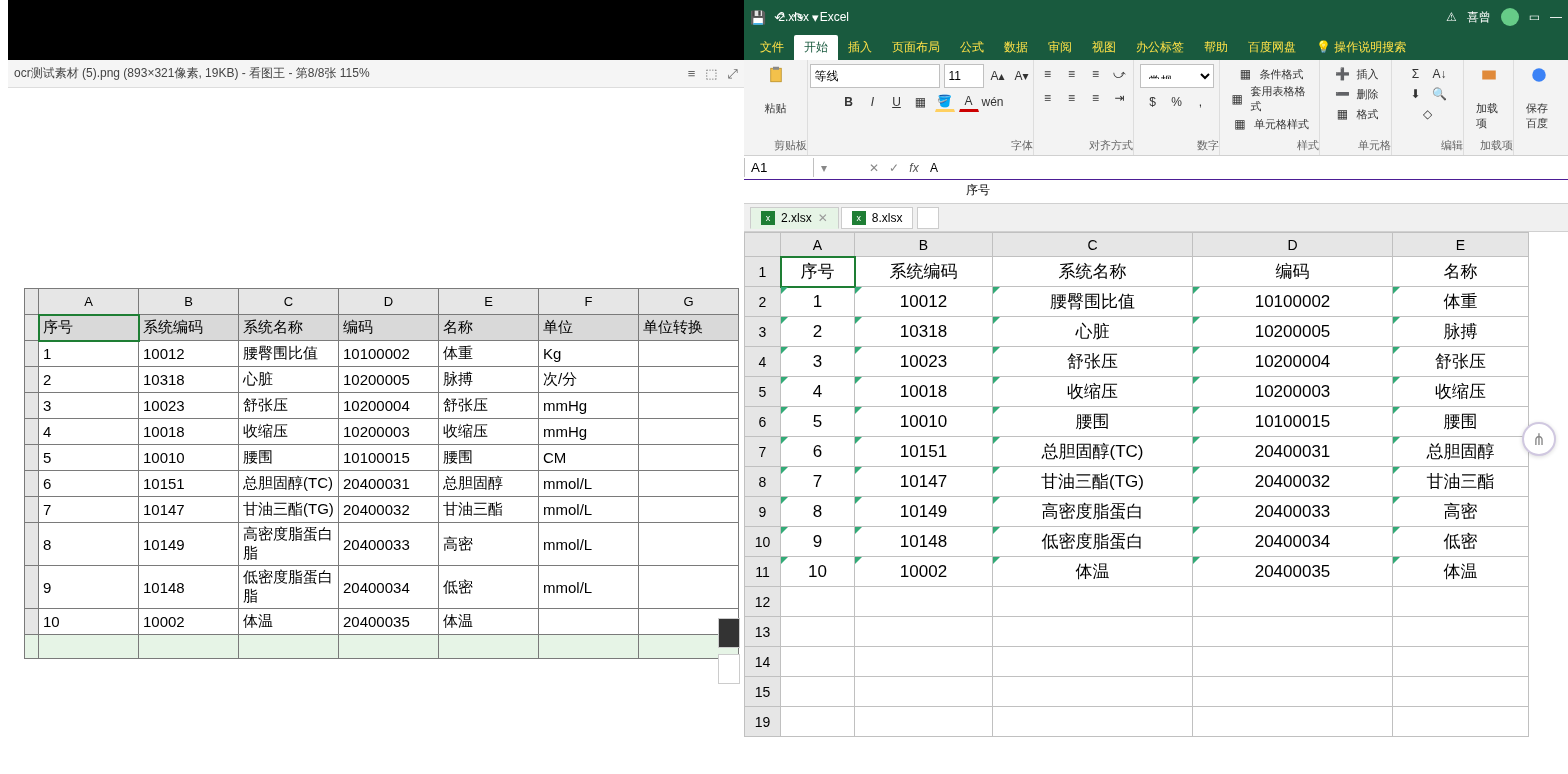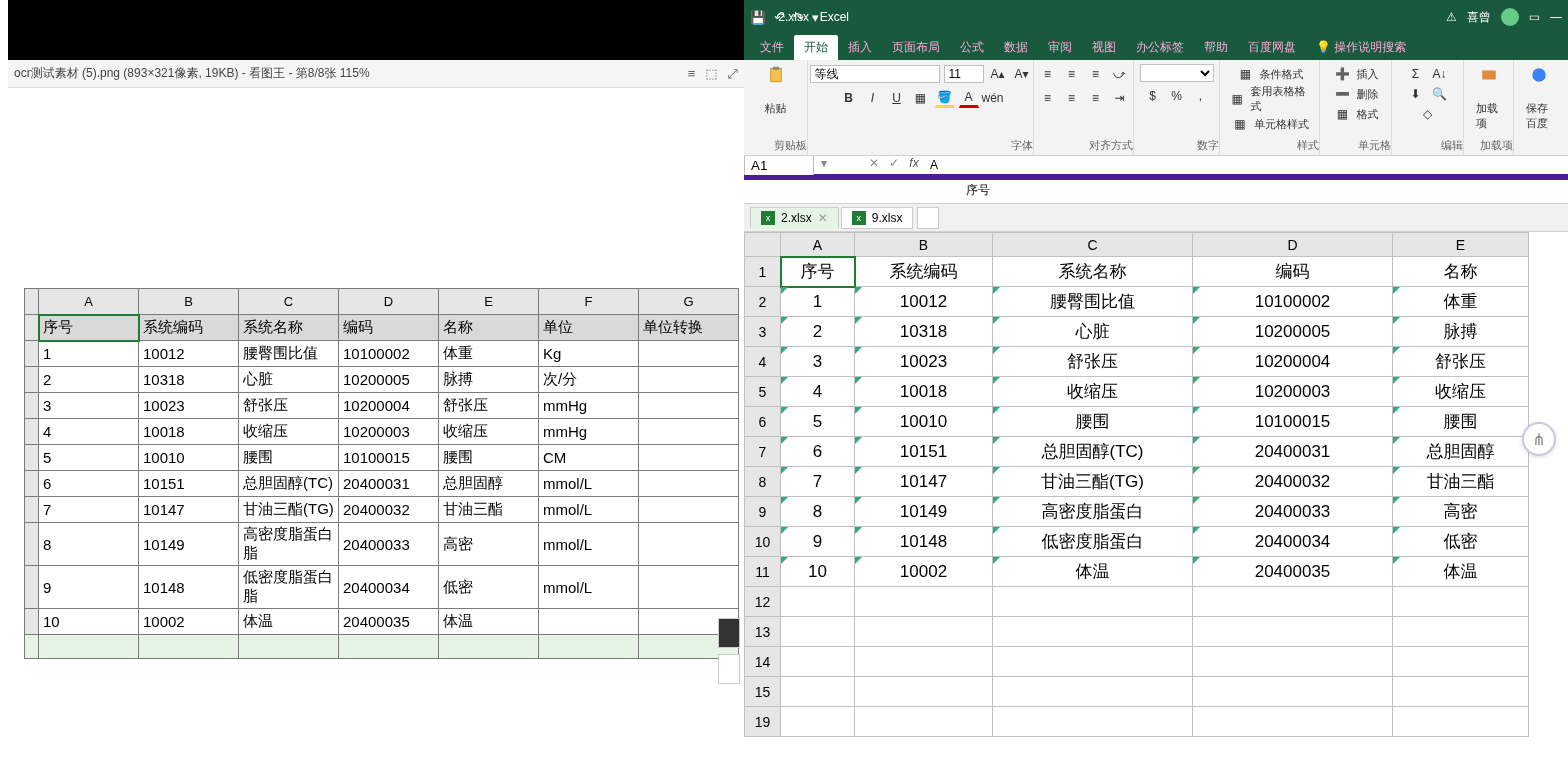--- a/index.html
+++ b/index.html
@@ -23,33 +23,33 @@
 .thumb.dark { background:#333; }
 
 .right { flex:1; height:100%; background:#f3f3f3; display:flex; flex-direction:column; }
 .excel-title { height:34px; background:#195a3e; color:#fff; display:flex; align-items:center; font-size:12px; padding:0 6px; }
 .excel-title .qat { display:flex; gap:8px; align-items:center; }
 .excel-title .qat span { font-size:13px; cursor:pointer; }
 .excel-title .doc-name { position:absolute; left:50%; transform:translateX(-8%); }
 .excel-title .right-ctl { margin-left:auto; display:flex; gap:10px; align-items:center; }
 .excel-title .avatar { width:18px; height:18px; border-radius:50%; background:#6c8; display:inline-block; }
 .ribbon-tabs { height:26px; background:#195a3e; display:flex; align-items:flex-end; padding-left:6px; font-size:12px; }
-.rt { padding:4px 10px; color:#f9a8d4; cursor:pointer; }
+.rt { padding:4px 10px; color:#fde047; cursor:pointer; }
 .rt.active { background:#fff; color:#195a3e; border-radius:2px 2px 0 0; }
 .ribbon { height:96px; background:#f3f3f3; border-bottom:1px solid #d0d0d0; display:flex; font-size:11px; color:#333; }
 .rib-group { border-right:1px solid #ddd; padding:4px 8px 2px 8px; display:flex; flex-direction:column; align-items:center; position:relative; }
 .rib-group .label { position:absolute; bottom:2px; left:0; right:0; text-align:right; color:#666; font-size:11px; }
 .rib-big-btn { display:flex; flex-direction:column; align-items:center; gap:17px; cursor:pointer; padding:2px 4px; }
 .rib-ic { width:18px; height:18px; display:inline-block; }
 .rib-row { display:flex; gap:4px; align-items:center; }
-.font-sel { border:1px solid #c0c0c0; background:#fff; height:18px; font-size:12px; padding:8px 4px; }
+.font-sel { border:1px solid #c0c0c0; background:#fff; height:24px; font-size:12px; padding:8px 4px; }
 .font-name { width:130px; }
 .font-size { width:40px; }
 .mini-btn { width:20px; height:20px; border:1px solid transparent; display:inline-flex; align-items:center; justify-content:center; font-size:12px; cursor:pointer; }
-.name-box-row { height:24px; background:#fff; border-bottom:6px solid #4c1d95; display:flex; align-items:flex-start; font-size:12px; }
+.name-box-row { height:24px; background:#fff; border-bottom:1px solid #4c1d95; display:flex; align-items:center; font-size:12px; }
 .name-box { width:70px; border:1px solid #c0c0c0; border-top:none; border-bottom:none; padding:2px 6px; }
 .nb-ic { width:20px; text-align:center; color:#888; cursor:pointer; }
 .fx-lbl { width:20px; font-style:italic; color:#555; text-align:center; }
 .formula-bar { flex:1; padding:2px 6px; }
 .formula-bar .fval { display:block; }
 .formula-second { height:24px; background:#fff; border-bottom:1px solid #d0d0d0; padding:2px 222px; font-size:12px; }
 .sheet-tabs { height:28px; background:#f0f0f0; border-bottom:1px solid #d0d0d0; display:flex; align-items:center; font-size:12px; padding-left:6px; gap:2px; }
 .sheet-tab { padding:3px 10px; border:1px solid #ccc; background:#fff; display:flex; gap:6px; align-items:center; cursor:pointer; }
 .sheet-tab.active { background:#e6f4e6; border-bottom-color:#e6f4e6; }
 .sheet-tab .xic { width:14px; height:14px; background:#1e7e34; color:#fff; font-size:9px; display:inline-flex; align-items:center; justify-content:center; }
@@ -398,21 +398,21 @@
   </div>
 
   <div class="sheet-tabs">
     <div class="sheet-tab active">
       <span class="xic">x</span>
       <span>2.xlsx</span>
       <span class="close">✕</span>
     </div>
     <div class="sheet-tab">
       <span class="xic">x</span>
-      <span>9.xlsx</span>
+      <span>8.xlsx</span>
     </div>
     <div class="sheet-new"></div>
   </div>
 
   <div class="grid-wrap">
     <table class="xl-table">
       <tbody>
           <tr id="xl-col-row">
             <th class="corner"></th>
             <th class="col" style="width: 74px;">A</th>

